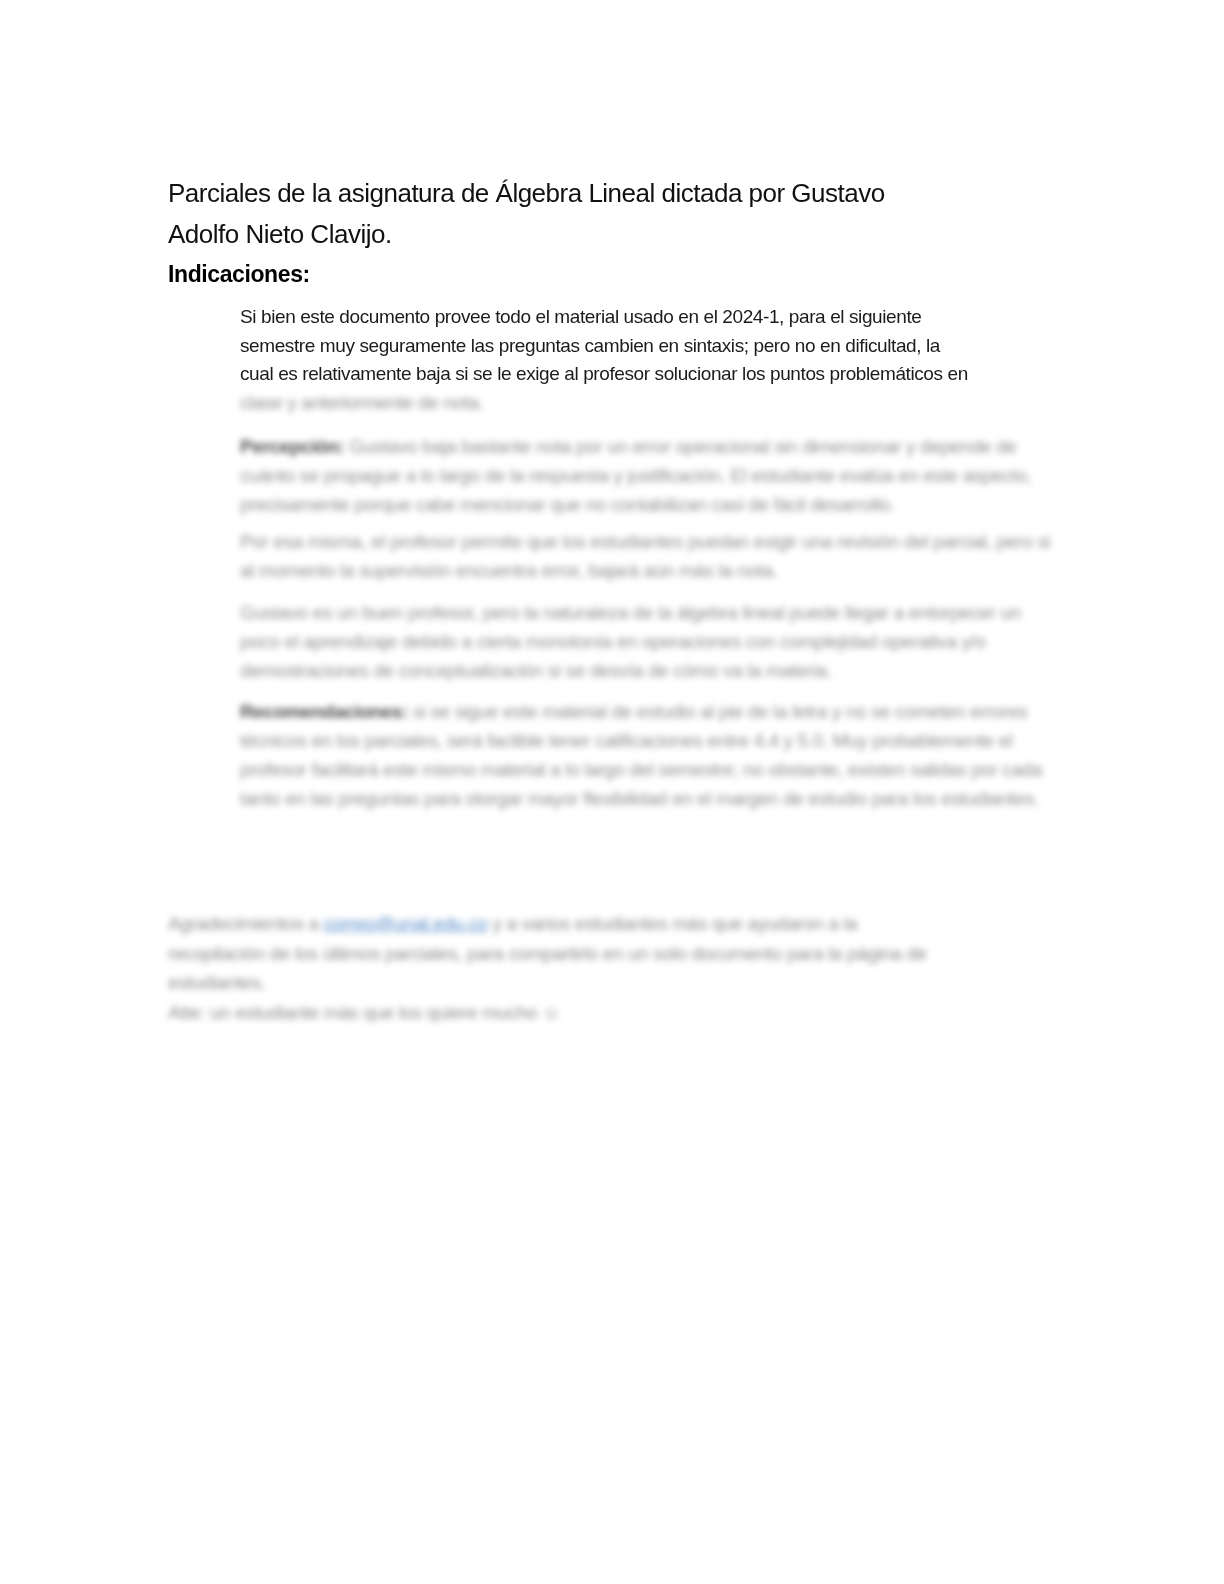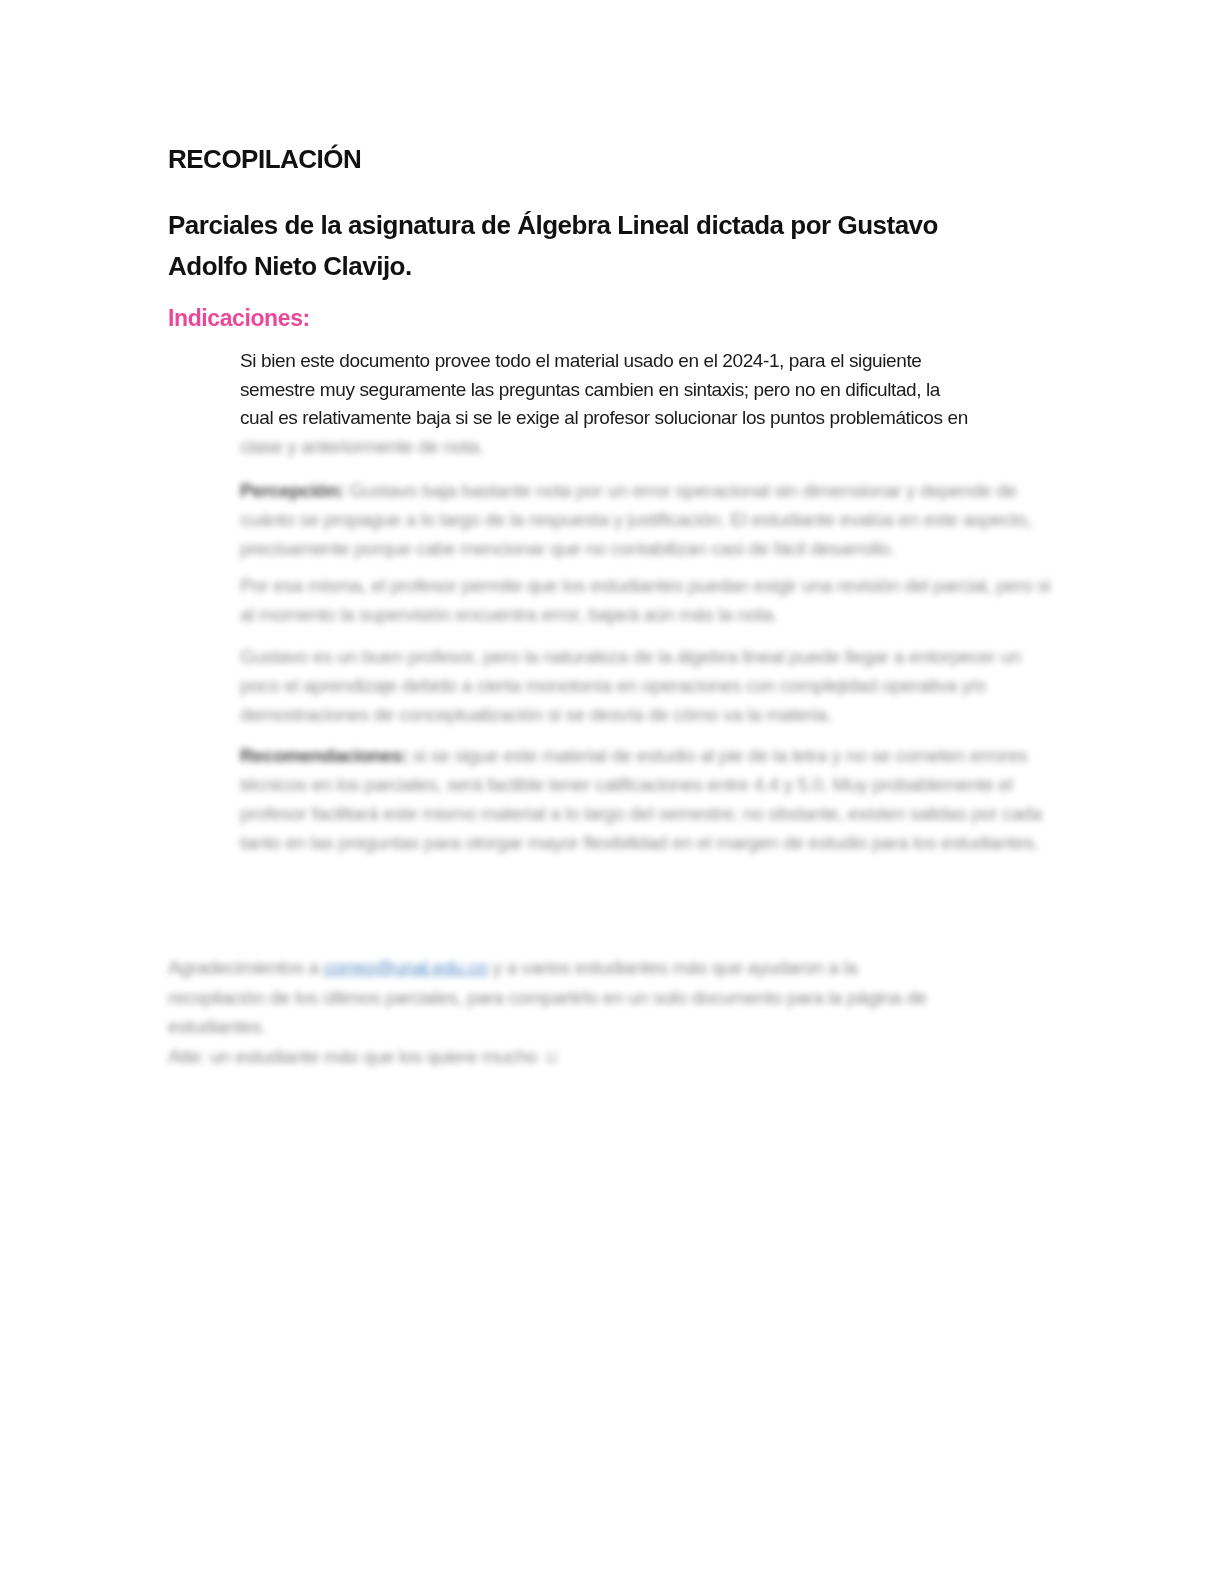--- a/index.html
+++ b/index.html
@@ -11,29 +11,29 @@
     padding:143px 168px 0 168px;
     font-family:"Liberation Sans", sans-serif;
     color:#1b1b1b;
     overflow:hidden;
   }
   .kicker {
     font-size:26px; font-weight:bold; letter-spacing:-0.5px;
     margin:0; line-height:32px; color:#111;
   }
   .main-title {
-    font-size:26px; font-weight:bold; letter-spacing:-0.5px;
+    font-size:26px; font-weight:normal; letter-spacing:-0.5px;
     margin:30px 0 3px 0; line-height:41px; color:#111;
     white-space:pre;
   }
   .body-text { font-size:19px; letter-spacing:-0.4px; line-height:28.5px; }
   .intro { margin:30px 0 0 0; white-space:pre; }
   .indications {
     font-size:23px; font-weight:bold; letter-spacing:-0.4px;
-    margin:16px 0 0 0; line-height:30px; color:#ec4899;
+    margin:4px 0 0 0; line-height:30px; color:#000000;
   }
   .indent { margin:14px 0 0 72px; width:816px; }
   .indent .plain { margin:0 0 19px 0; white-space:pre; }
   .indent .plain.last { margin-bottom:15px; }
   .redacted-tail {
     display:block;
     filter:blur(3.2px);
     color:#8f8f8f;
     white-space:pre;
   }
@@ -50,21 +50,20 @@
     margin:0; font-size:19px; letter-spacing:-0.4px; line-height:29.5px;
     filter:blur(3.2px); color:#8f8f8f; white-space:pre;
   }
   .email-link { color:#5b8fc9; text-decoration:underline; cursor:pointer; }
 </style>
 </head>
 <body>
 
 <div class="page">
 
-  <h1 class="kicker">RECOPILACIÓN</h1>
 
   <h2 class="main-title">Parciales de la asignatura de Álgebra Lineal dictada por Gustavo
 Adolfo Nieto Clavijo.</h2>
 
 
   <p class="indications">Indicaciones:</p>
 
   <div class="indent">
 
 

